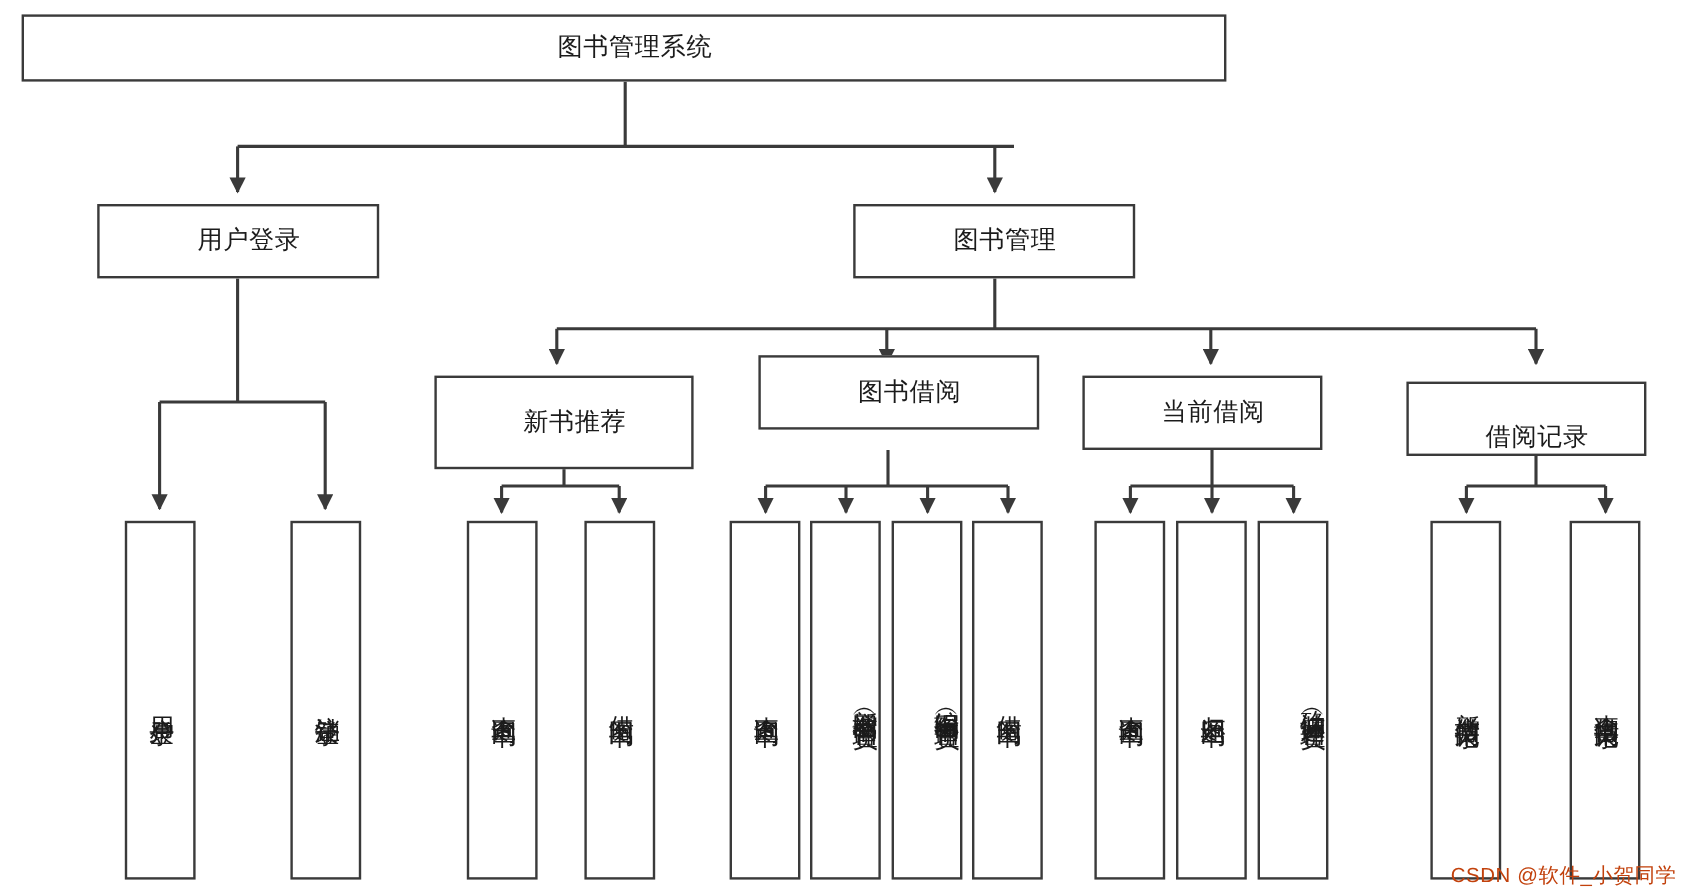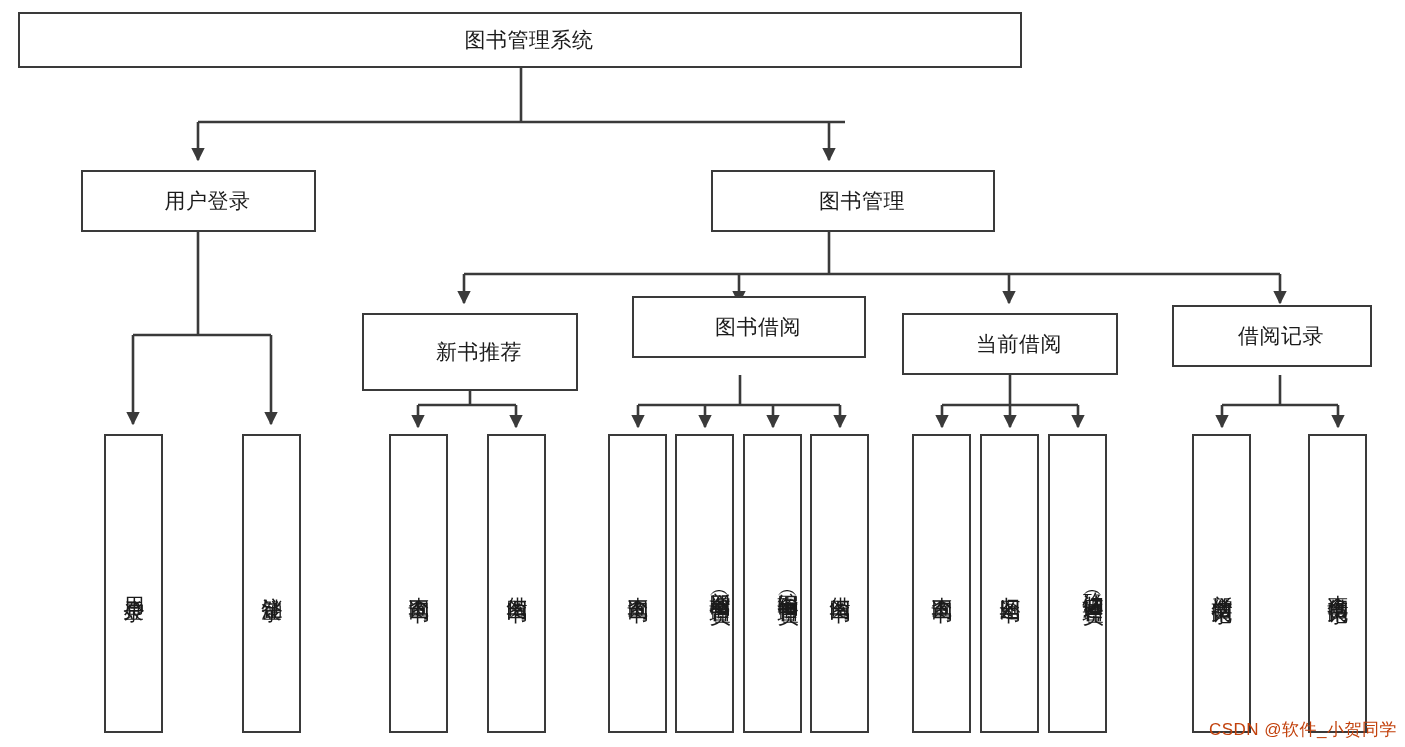--- a/index.html
+++ b/index.html
@@ -125,37 +125,37 @@
   </svg>
 
   <div class="node h node-root" style="left:18px; top:12px; width:1004px; height:56px;">
     <span>图书管理系统</span>
   </div>
 
   <div class="node h" style="left:81px; top:170px; width:235px; height:62px;">
     <span>用户登录</span>
   </div>
 
-  <div class="node h" style="left:711px; top:170px; width:284px; height:62px;">
+  <div class="node h" style="left:711px; top:170px; width:235px; height:62px;">
     <span>图书管理</span>
   </div>
 
   <div class="node h" style="left:362px; top:313px; width:216px; height:78px;">
     <span>新书推荐</span>
   </div>
 
   <div class="node h" style="left:632px; top:296px; width:234px; height:62px;">
     <span>图书借阅</span>
   </div>
 
-  <div class="node h" style="left:902px; top:313px; width:216px; height:62px;text-align:right;">
+  <div class="node h" style="left:902px; top:313px; width:200px; height:62px;text-align:right;">
     <span>当前借阅</span>
   </div>
 
-  <div class="node h" style="left:1172px; top:305px; width:200px; height:62px;">
+  <div class="node h" style="left:1172px; top:318px; width:200px; height:62px;align-items:flex-end;">
     <span>借阅记录</span>
   </div>
 
   <div class="node v midal" style="left:104px; top:434px; width:59px; height:299px;">
     <span>用户登录</span>
   </div>
 
   <div class="node v midal" style="left:242px; top:434px; width:59px; height:299px;">
     <span>注销登录</span>
   </div>

